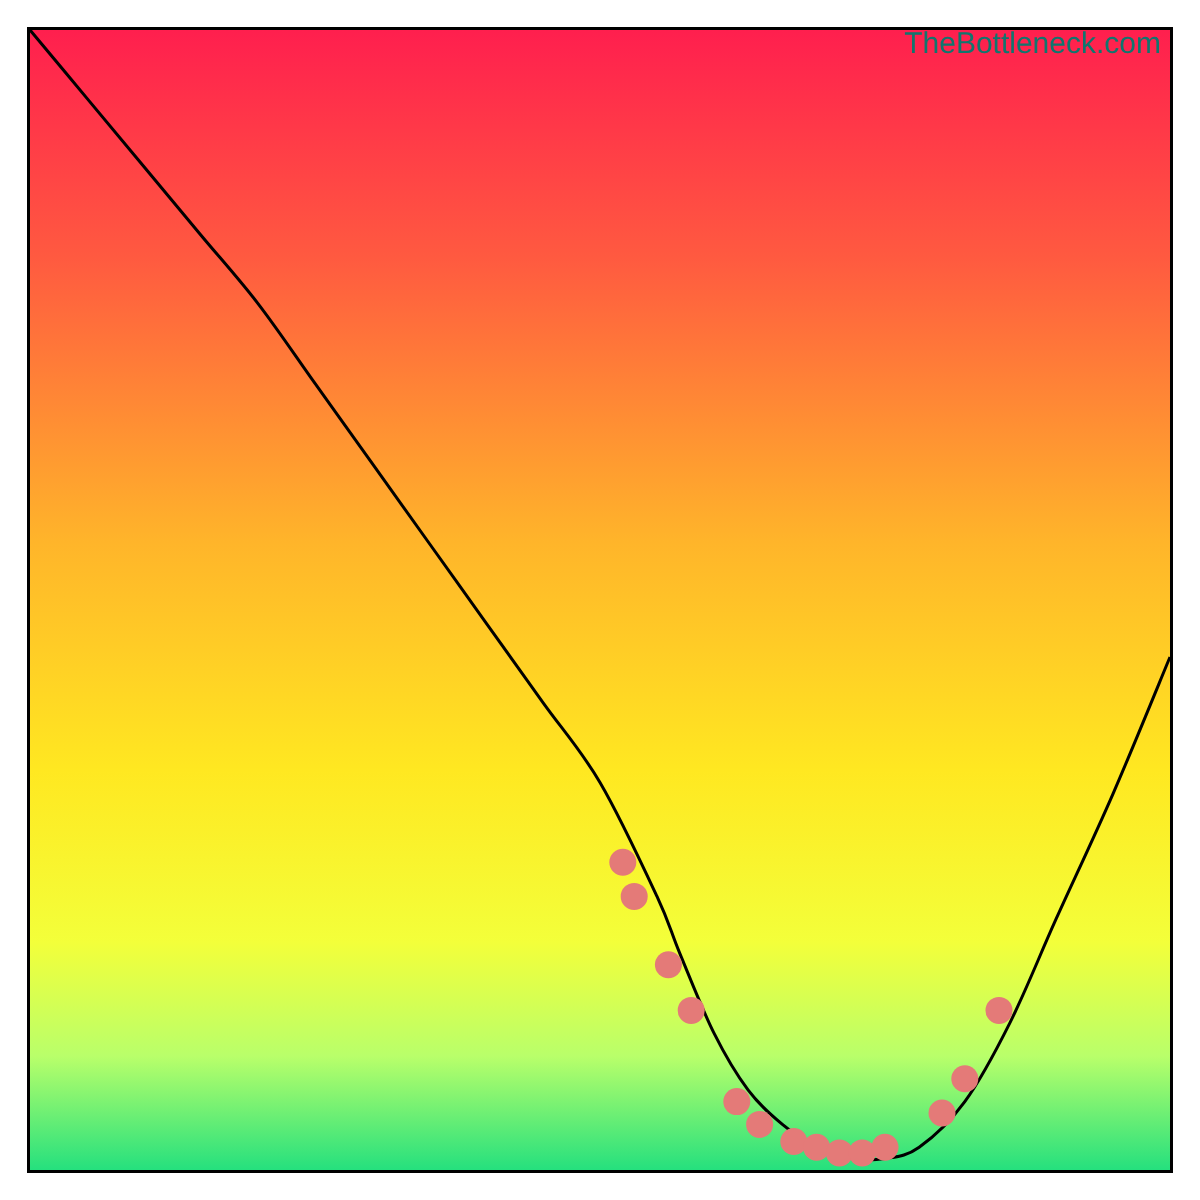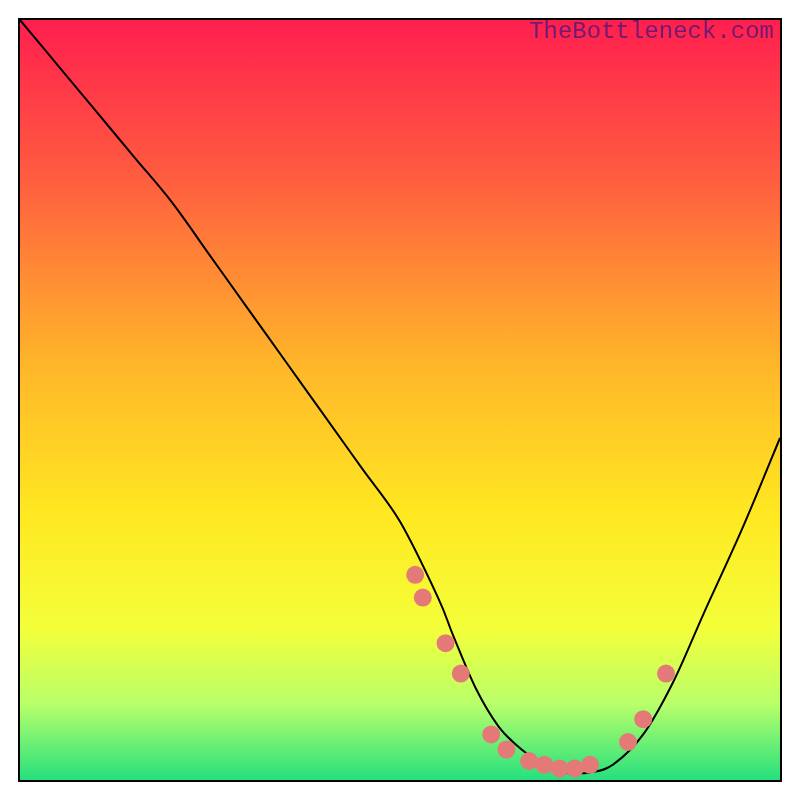--- a/index.html
+++ b/index.html
@@ -17,23 +17,23 @@
     position: absolute;
     left: 0;
     top: 0;
     width: 100%;
     height: 100%;
   }
   .watermark {
     position: absolute;
     top: -2px;
     right: 6px;
-    font-family: Liberation Mono, monospace;
-    font-size: 24px;
-    color: #701a75;
+    font-family: Liberation Sans, sans-serif;
+    font-size: 20px;
+    color: #0f766e;
     letter-spacing: 0;
   }
   svg.curve {
     position: absolute;
     left: 0;
     top: 0;
     width: 100%;
     height: 100%;
     overflow: visible;
   }

